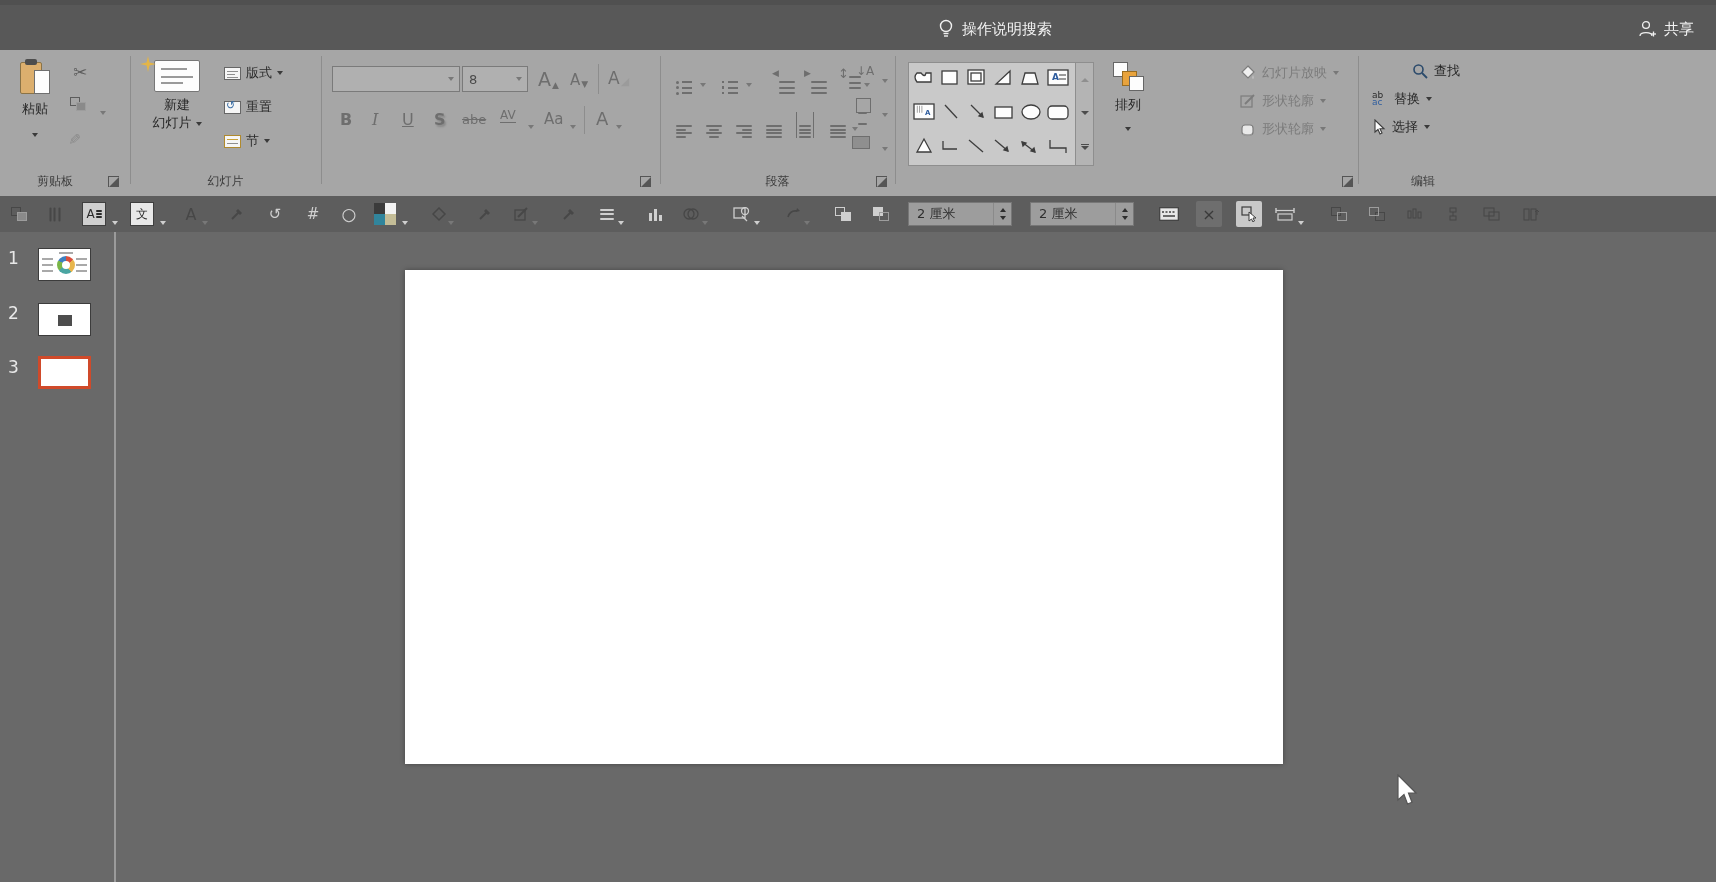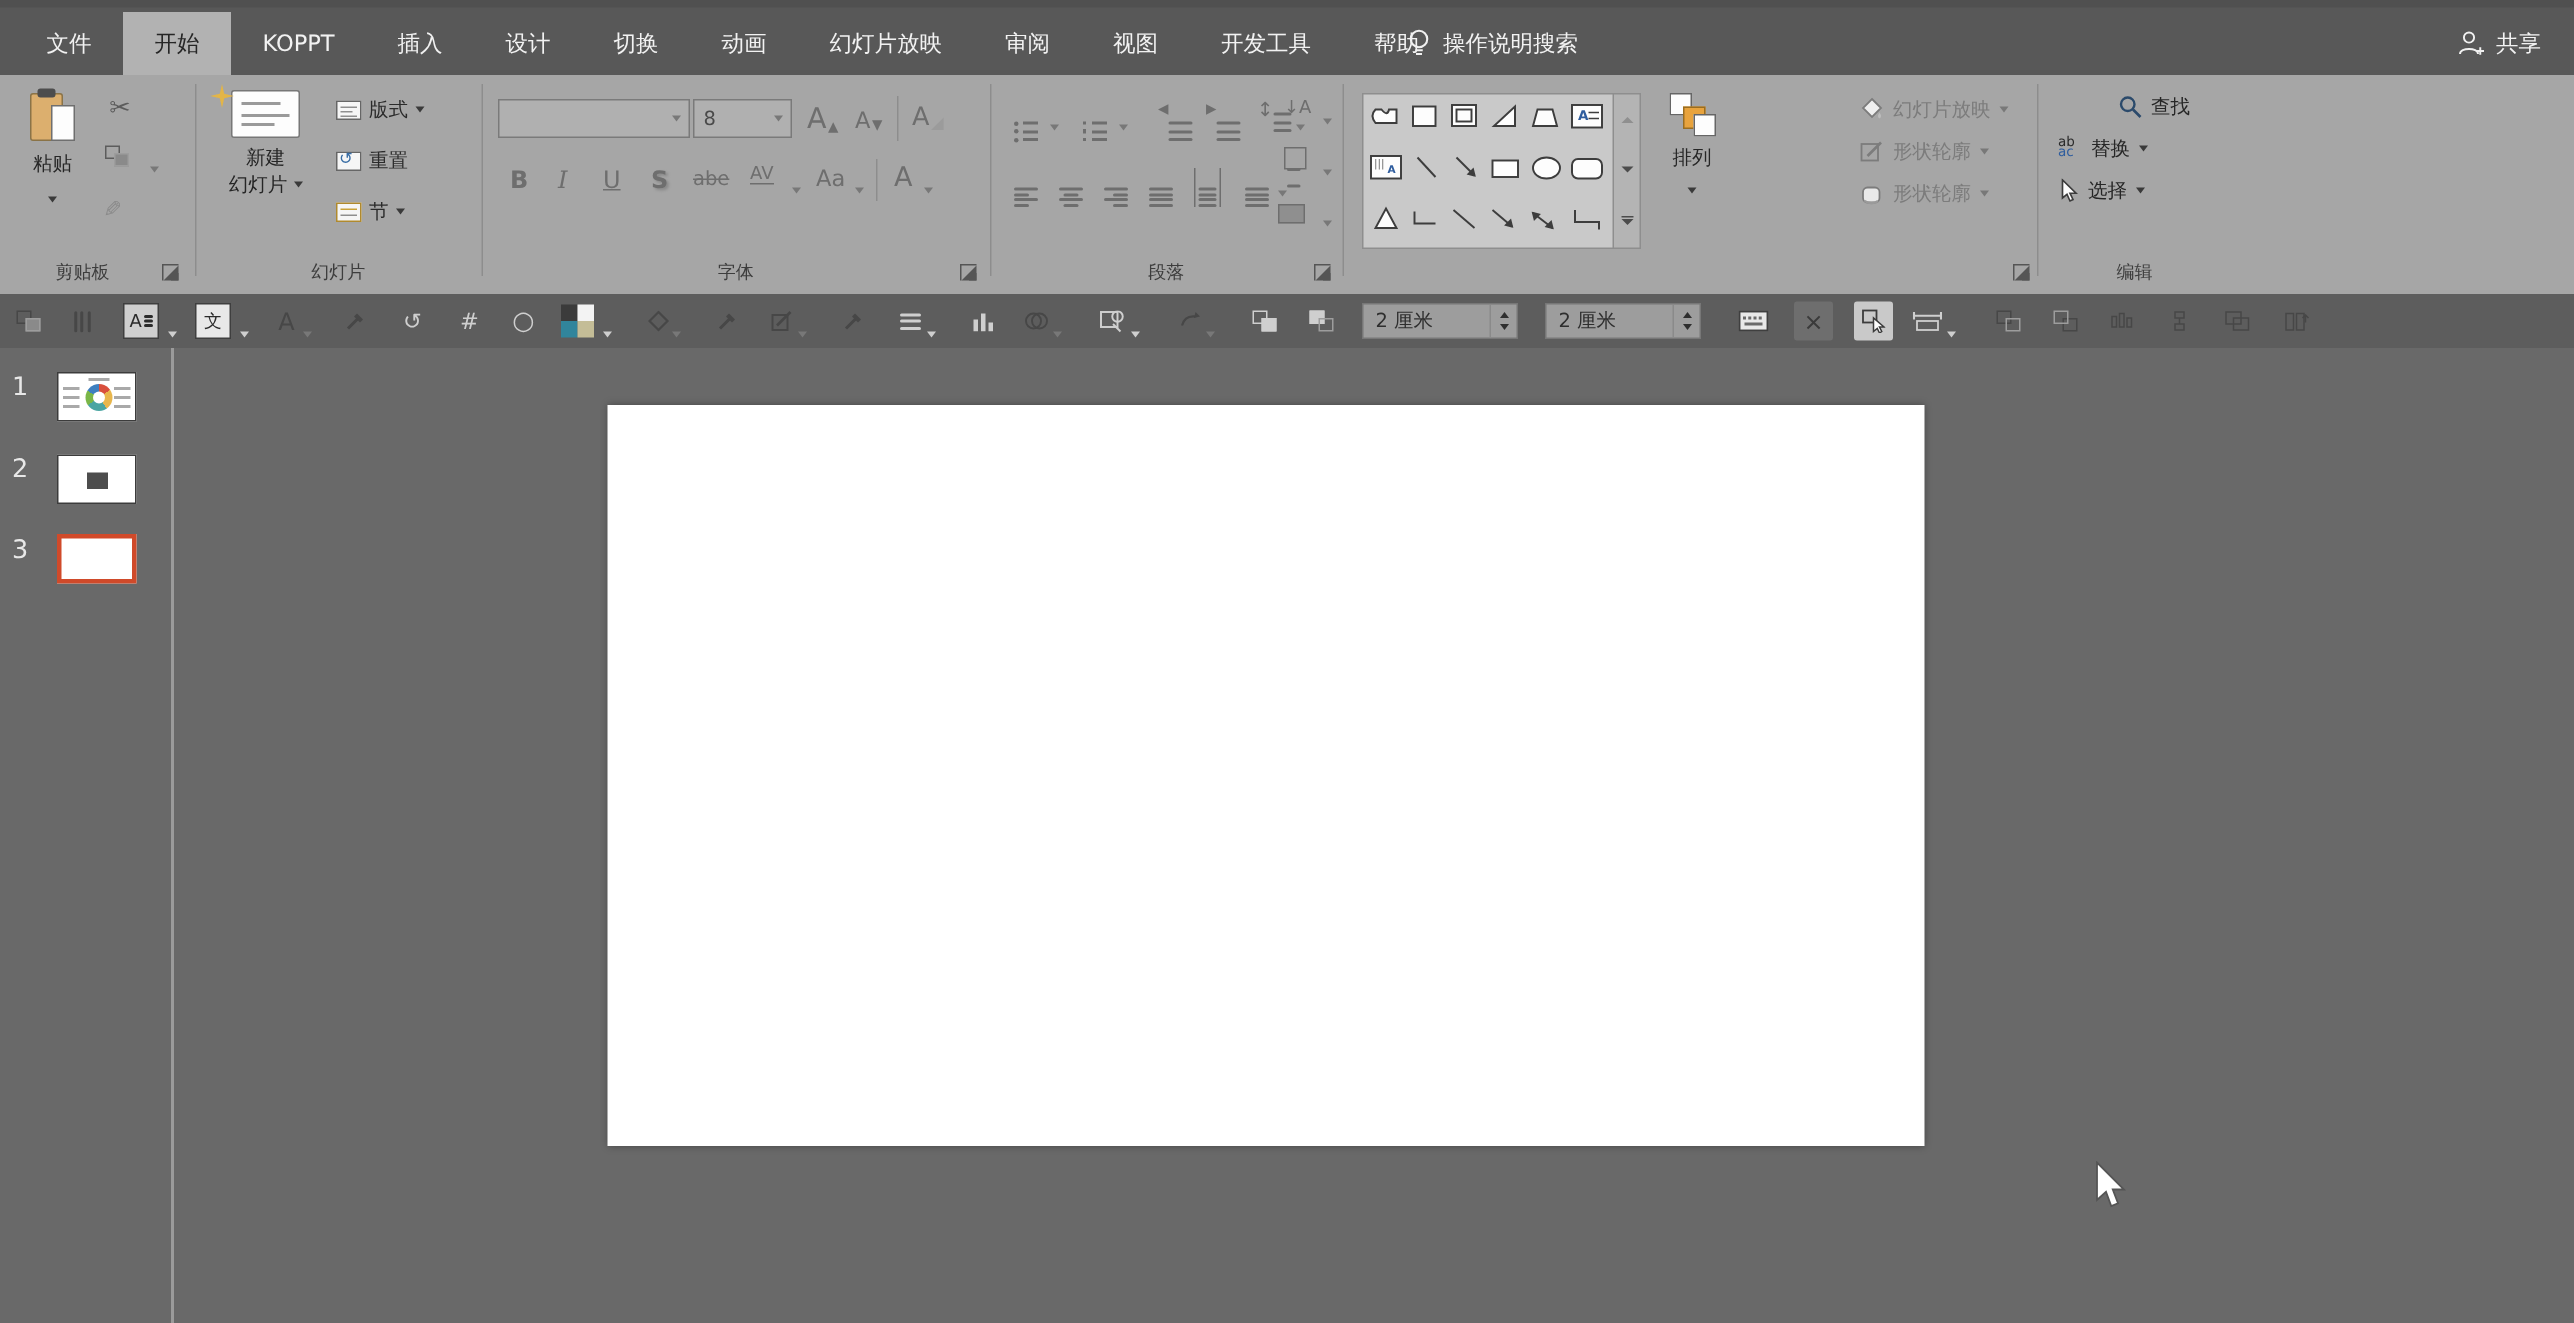--- a/index.html
+++ b/index.html
@@ -114,34 +114,20 @@
 
   svg { display:block; }
 </style>
 </head>
 <body>
 
 <div class="app">
 
   <div class="tabbar">
     <div class="topstrip"></div>
-    <div class="tabs">
-      <div class="tab">文件</div>
-      <div class="tab active">开始</div>
-      <div class="tab">KOPPT</div>
-      <div class="tab">插入</div>
-      <div class="tab">设计</div>
-      <div class="tab">切换</div>
-      <div class="tab">动画</div>
-      <div class="tab">幻灯片放映</div>
-      <div class="tab">审阅</div>
-      <div class="tab">视图</div>
-      <div class="tab">开发工具</div>
-      <div class="tab">帮助</div>
-    </div>
     <div class="tellme">
       <span>
         <svg width="16" height="20" viewBox="0 0 16 20">
             <circle cx="8" cy="7" r="5.5" fill="none" stroke="#f0f0f0" stroke-width="1.4"></circle>
             <line x1="5.5" y1="14.5" x2="10.5" y2="14.5" stroke="#f0f0f0" stroke-width="1.4"></line>
             <line x1="6" y1="17" x2="10" y2="17" stroke="#f0f0f0" stroke-width="1.4"></line>
           </svg>
       </span>
       <span>操作说明搜索</span>
     </div>
@@ -253,21 +239,20 @@
     <div class="icx" style="left:402px;top:60px;font-size:16px;text-decoration:underline"><span>U</span></div>
     <div class="icx" style="left:434px;top:60px;font-size:16px;font-weight:bold;text-shadow:1.5px 1.5px 2px #888"><span>S</span></div>
     <div class="icx" style="left:462px;top:62px;font-size:13px;text-decoration:line-through"><span>abe</span></div>
     <div class="icx" style="left:500px;top:58px;font-size:12px;border-bottom:1px solid #6e6e6e"><span>AV</span></div>
     <div class="ab" style="left:528px;top:66px"><span class="caret dis"></span></div>
     <div class="icx" style="left:544px;top:60px;font-size:15px"><span>Aa</span></div>
     <div class="ab" style="left:570px;top:66px"><span class="caret dis"></span></div>
     <div class="sep" style="left:584px;top:56px;height:28px"></div>
     <div class="icx" style="left:596px;top:58px;font-size:18px"><span>A</span></div>
     <div class="ab" style="left:616px;top:66px"><span class="caret dis"></span></div>
-    <div class="grplabel" style="left:321px;width:339px">字体</div>
     <div class="launcher" style="left:640px"></div>
 
     <div class="icx" style="left:676px;top:18px"><span class="bul">
           <i></i>
           <i></i>
           <i></i>
         </span></div>
     <div class="ab" style="left:700px;top:24px"><span class="caret dis"></span></div>
     <div class="icx" style="left:722px;top:18px"><span class="bul num">
           <i></i>

